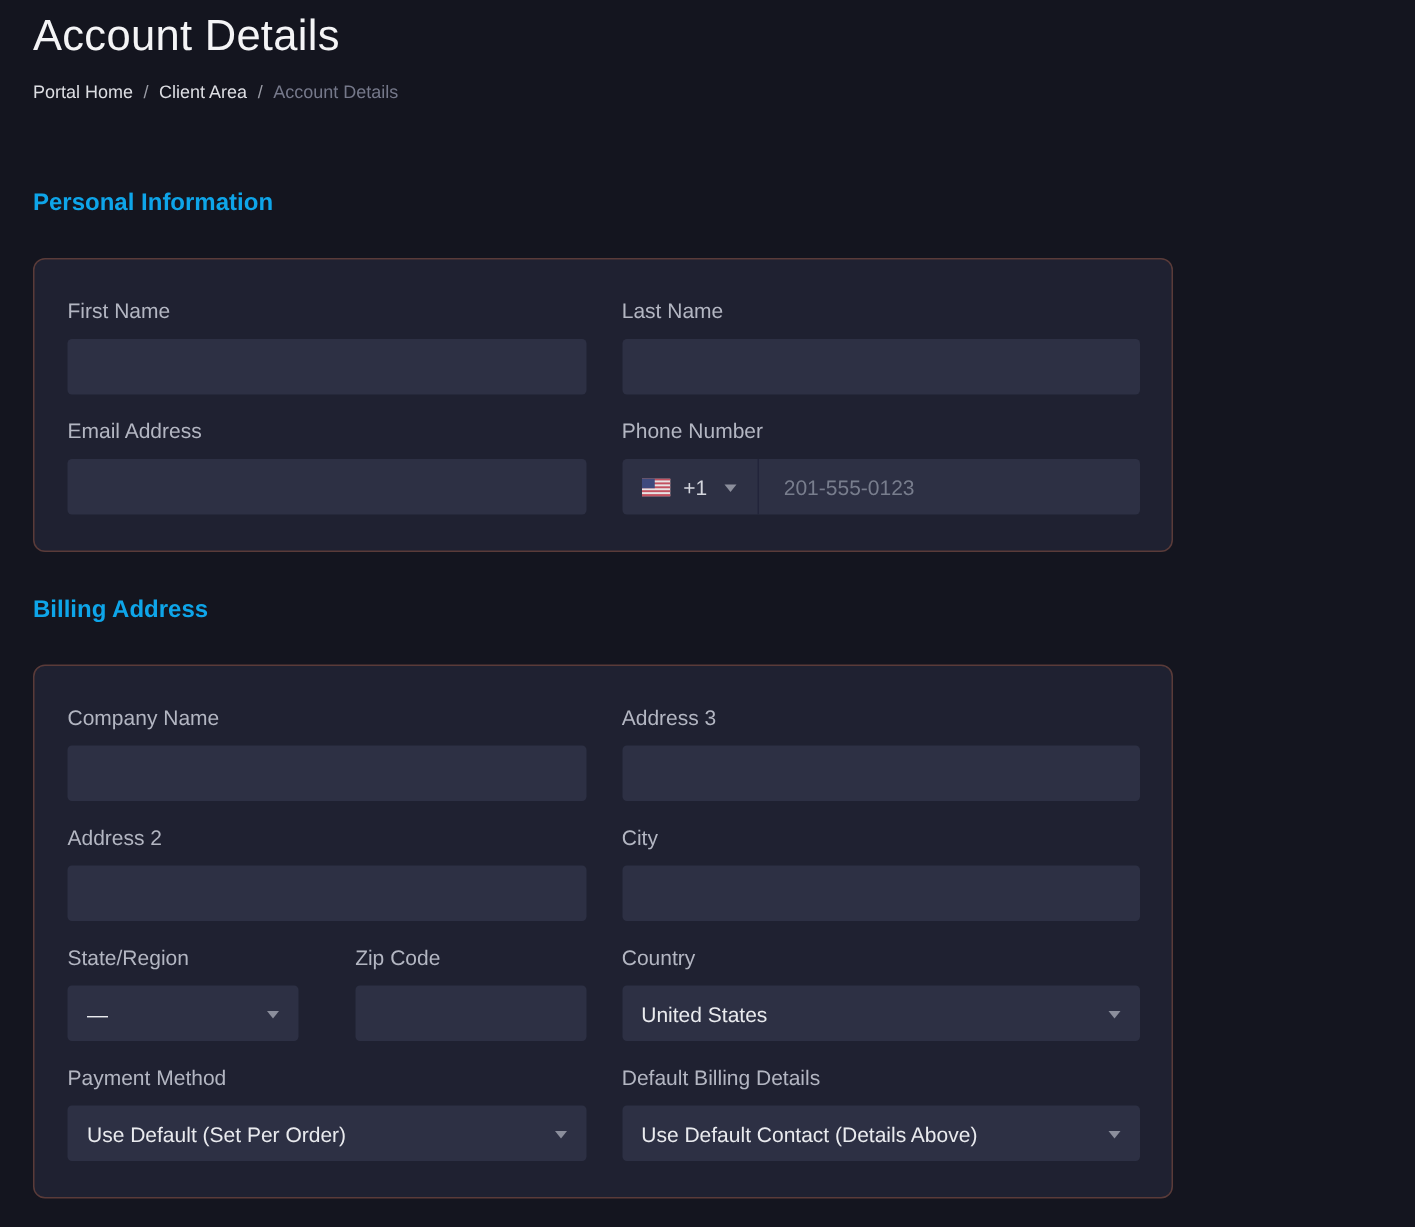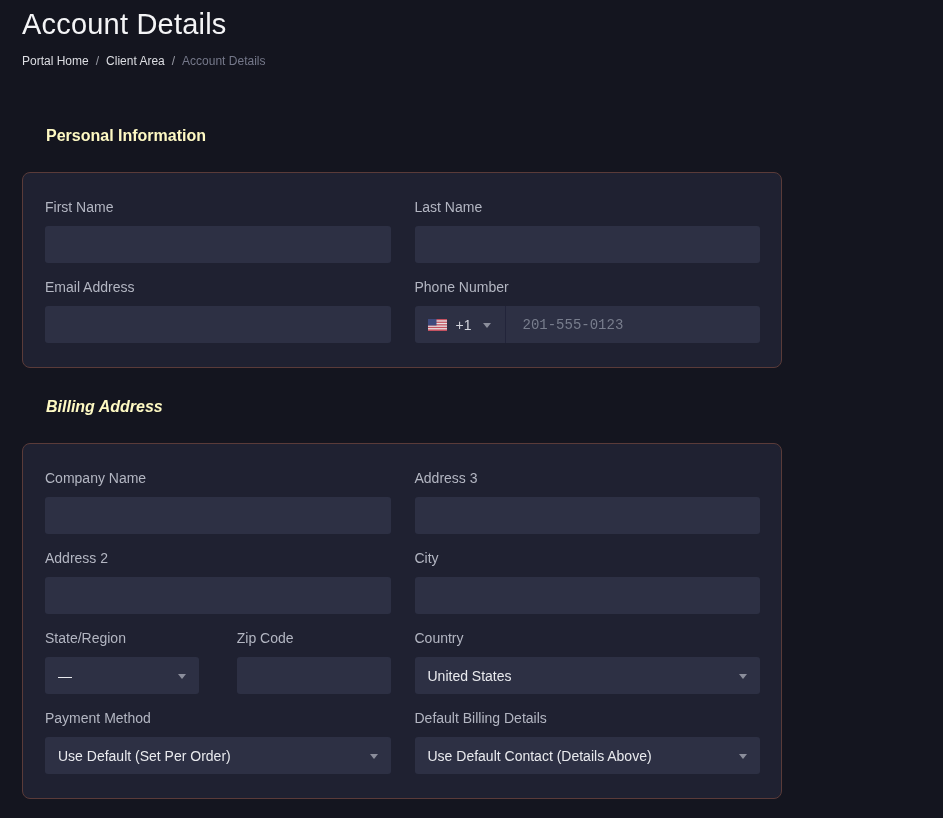--- a/index.html
+++ b/index.html
@@ -27,24 +27,23 @@
     gap: 7px;
   }
   .breadcrumb .crumb-link { color: #dddee3; cursor: pointer; }
   .breadcrumb .crumb-current { color: #75788a; }
   .breadcrumb .sep { color: #9a9ca6; }
 
   .section-heading {
     margin-top: 59px;
     font-size: 16px;
     font-weight: 700;
-    color: #fef9c3;
-    margin-left: 24px;
-  }
-  .section-heading.second { margin-top: 30px; font-style: italic; }
+    color: #0ea5e9;
+  }
+  .section-heading.second { margin-top: 30px; }
 
   .card {
     margin-top: 27px;
     width: 760px;
     background: #1f2131;
     border: 1px solid #5a3b39;
     border-radius: 8px;
     padding: 26px 21px 24px 22px;
   }
   .grid-2 {
@@ -125,21 +124,21 @@
   .phone-cc .caret { position: static; margin-top: 1px; margin-left: 3px; }
   .flag { width: 19px; height: 12px; display: block; flex: 0 0 19px; }
   .phone-input {
     flex: 1;
     height: 37px;
     background: transparent;
     border: none;
     outline: none;
     color: #e9eaee;
     font-size: 14px;
-    font-family: Liberation Mono, monospace;
+    font-family: Liberation Sans, sans-serif;
     padding: 0 4px 0 17px;
   }
   .phone-input::placeholder { color: #787d8d; }
 </style>
 </head>
 <body>
 
 <div class="page">
 
   <h1 class="page-title">Account Details</h1>

